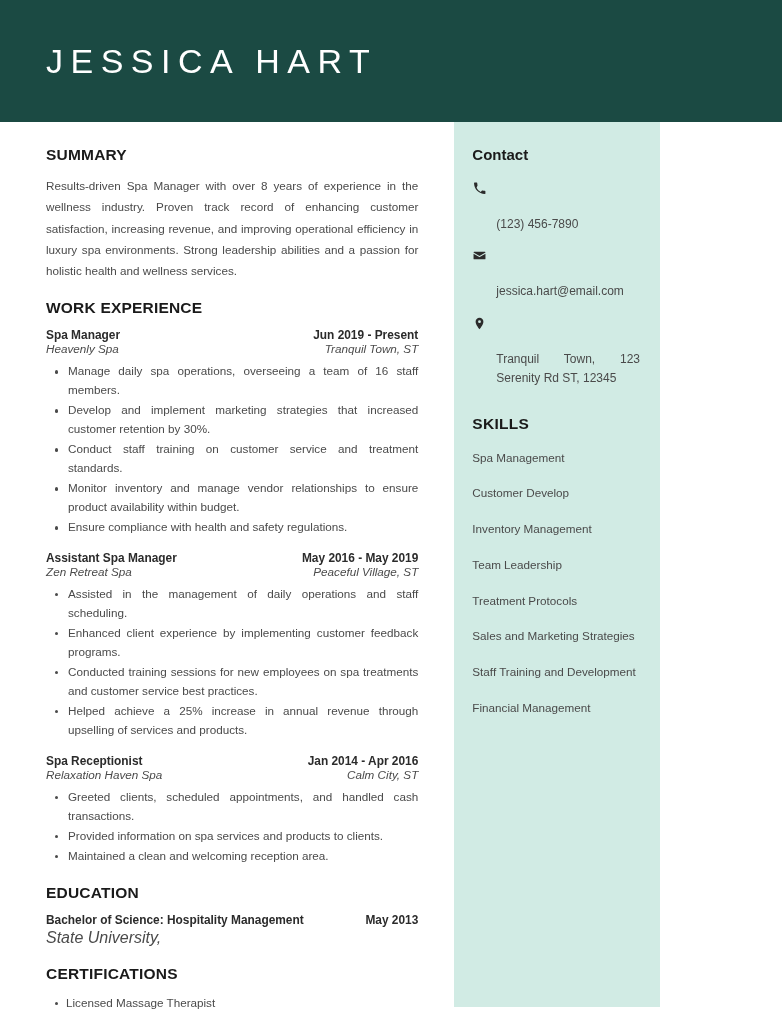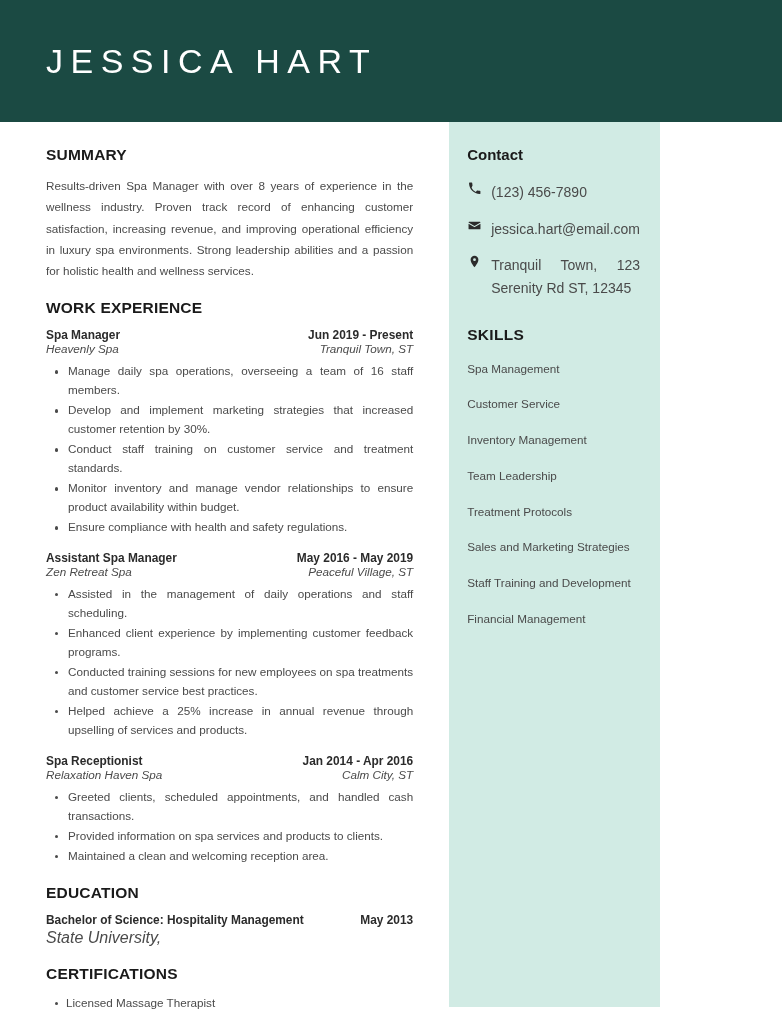--- a/index.html
+++ b/index.html
@@ -185,25 +185,26 @@
   .contact-icon {
     flex: 0 0 14px;
     width: 14px;
     padding-top: 1px;
     display: flex;
     justify-content: center;
     color: #2b2b2b;
   }
   .contact-icon svg { display: block; }
   .contact-text {
-    font-size: 14px;
+    font-size: 12px;
     line-height: 1.62;
     color: #4a4a4a;
     text-align: justify;
     flex: 1;
+    margin-top: 34px;
   }
 
   .skill-item {
     font-size: 11.7px;
     line-height: 1.6;
     color: #4a4a4a;
     margin-bottom: 17px;
   }
 </style>
 </head>
@@ -337,21 +338,21 @@
               </span>
               <span class="contact-text">Tranquil Town, 123 Serenity Rd ST, 12345</span>
             </div>
           </div>
       </div>
 
       <div>
         <div class="side-title-upper">SKILLS</div>
         <div id="skills-container">
             <div class="skill-item">Spa Management</div>
-            <div class="skill-item">Customer Service</div>
+            <div class="skill-item">Customer Develop</div>
             <div class="skill-item">Inventory Management</div>
             <div class="skill-item">Team Leadership</div>
             <div class="skill-item">Treatment Protocols</div>
             <div class="skill-item">Sales and Marketing Strategies</div>
             <div class="skill-item">Staff Training and Development</div>
             <div class="skill-item">Financial Management</div>
           </div>
       </div>
 
     </div>

